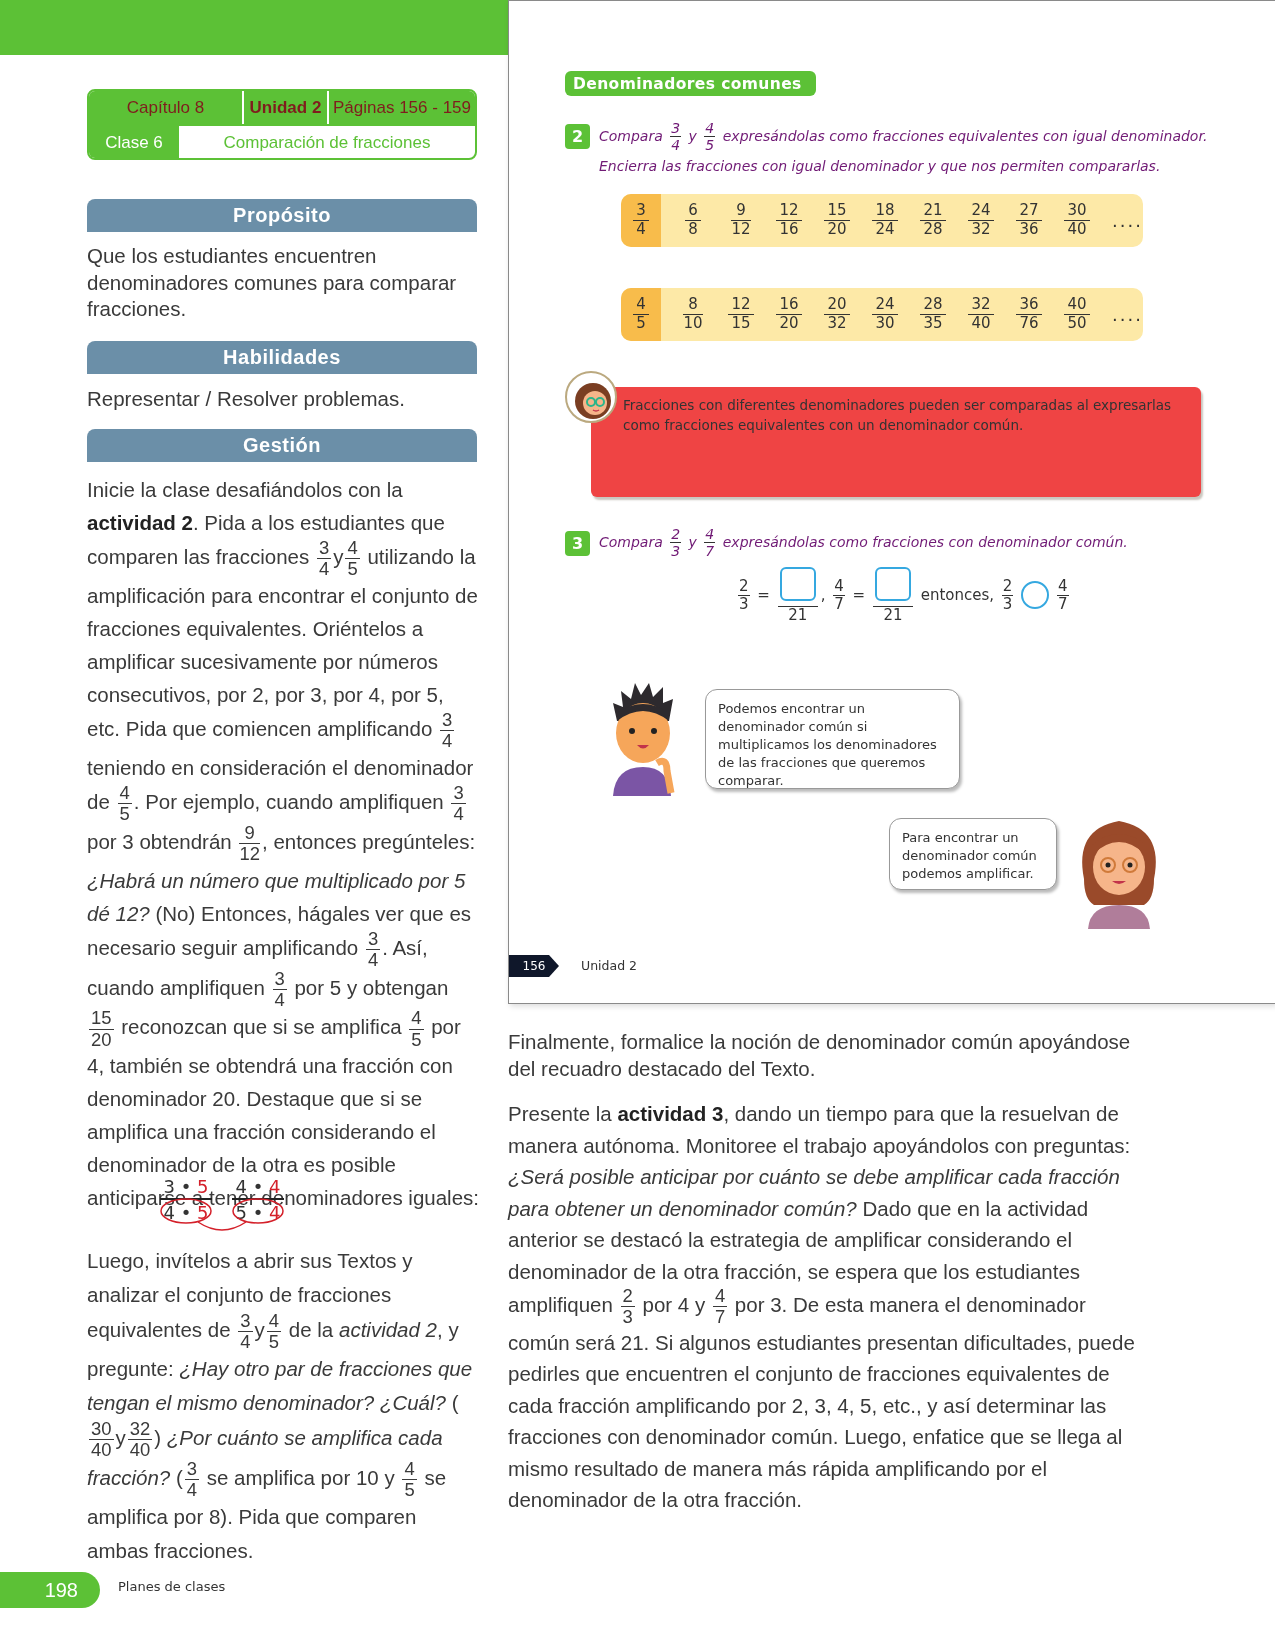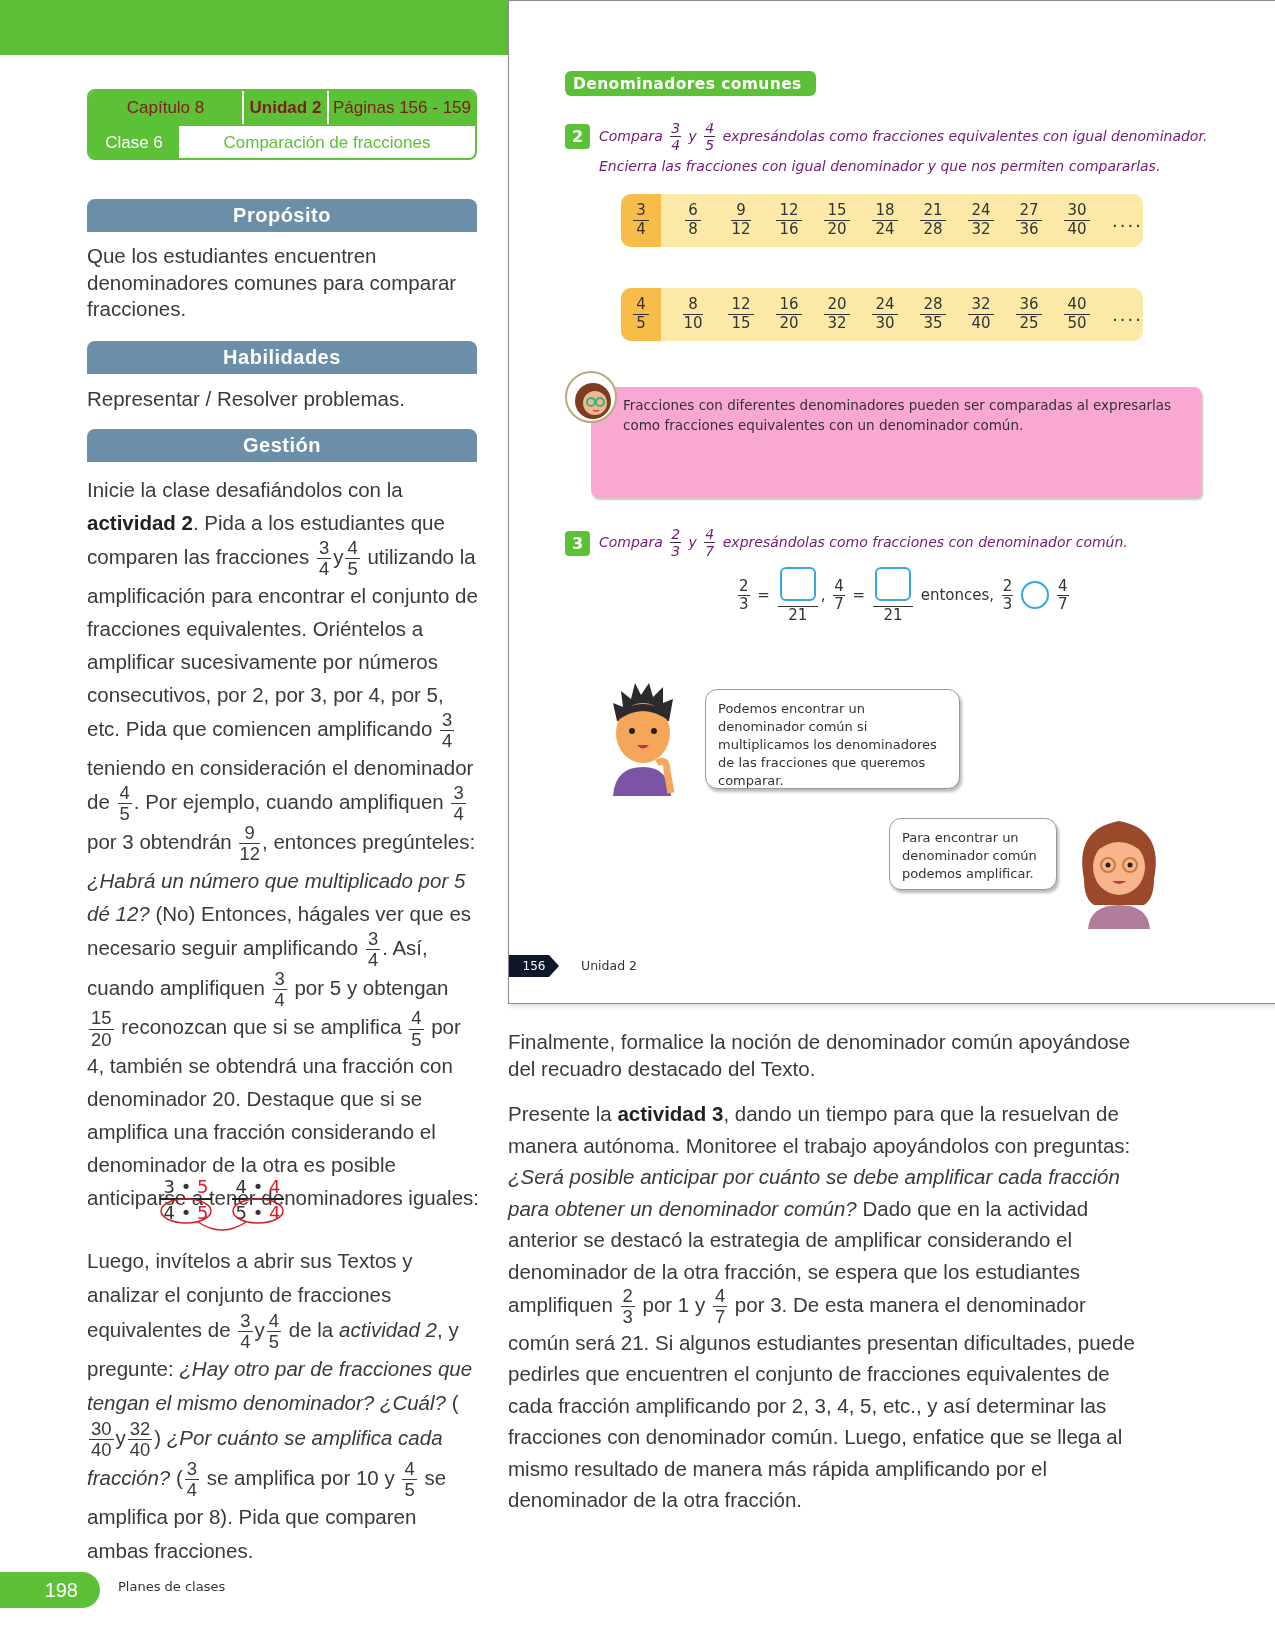--- a/index.html
+++ b/index.html
@@ -48,21 +48,21 @@
 
   .strip { position: absolute; left: 112px; width: 522px; height: 53px; background: #fde9a7; border-radius: 10px; display: flex; align-items: center; overflow: hidden; }
   .strip .first { width: 40px; height: 100%; background: #f8bc4b; display: flex; align-items: center; justify-content: center; }
   .strip .items { display: flex; flex: 1; padding-left: 8px; }
   .strip .it { width: 48px; display: flex; justify-content: center; }
   .strip .dots { font-size: 18px; letter-spacing: 2px; padding-left: 4px; color: #333; }
   .sfrac { display: inline-block; text-align: center; line-height: 1.05; font-size: 15px; color: #333; }
   .sfrac .n { display: block; border-bottom: 1.2px solid #333; padding: 0 3px 1px; }
   .sfrac .d { display: block; padding-top: 1px; }
 
-  .infobox { position: absolute; left: 82px; top: 386px; width: 610px; height: 110px; background: #f9a8d4; border-radius: 6px; box-shadow: 2px 3px 2px #c9c7bf; }
+  .infobox { position: absolute; left: 82px; top: 386px; width: 610px; height: 110px; background: #ef4444; border-radius: 6px; box-shadow: 2px 3px 2px #c9c7bf; }
   .infobox p { position: absolute; left: 32px; font-size: 13.5px; color: #333; line-height: 20px; }
   .avatar-ring { position: absolute; left: 56px; top: 370px; width: 52px; height: 52px; border: 2px solid #bba97f; border-radius: 50%; background: #fff; overflow: hidden; }
 
   .box-blank { display: inline-block; width: 36px; height: 34px; border: 2.5px solid #35a8e0; border-radius: 6px; }
   .eq { position: absolute; left: 226px; top: 566px; font-size: 15px; color: #333; }
 
   .bubble { position: absolute; border: 1.5px solid #999; border-radius: 12px; background: #fff; font-size: 13px; color: #333; line-height: 18px; padding: 10px 12px; box-shadow: 2px 3px 3px #bbb; }
 
   .pagefoot { position: absolute; left: 0; top: 954px; height: 22px; width: 50px; background: #0f172a; color: #fff; font-size: 12px; display: flex; align-items: center; justify-content: center; clip-path: polygon(0 0, 80% 0, 100% 50%, 80% 100%, 0 100%); }
   .pagefoot-label { position: absolute; left: 72px; top: 957px; font-size: 12.5px; color: #333; }
@@ -271,21 +271,21 @@
         </div>
         <div class="it">
           <span class="sfrac">
             <span class="n">32</span>
             <span class="d">40</span>
           </span>
         </div>
         <div class="it">
           <span class="sfrac">
             <span class="n">36</span>
-            <span class="d">25</span>
+            <span class="d">76</span>
           </span>
         </div>
         <div class="it">
           <span class="sfrac">
             <span class="n">40</span>
             <span class="d">50</span>
           </span>
         </div>
       </div>
     <span class="dots">....</span>
@@ -355,19 +355,19 @@
   <div class="pagefoot">156</div>
   <div class="pagefoot-label">Unidad 2</div>
 </div>
 
 <div class="righttext" style="top:1028px; line-height:27px;">Finalmente, formalice la noción de denominador común apoyándose del recuadro destacado del Texto.</div>
 <div class="righttext" style="top:1098px;">
   <span>Presente la</span> <b>actividad 3</b><span>, dando un tiempo para que la resuelvan de manera autónoma. Monitoree el trabajo apoyándolos con preguntas:</span>
   <i>¿Será posible anticipar por cuánto se debe amplificar cada fracción para obtener un denominador común?</i>
   <span>Dado que en la actividad anterior se destacó la estrategia de amplificar considerando el denominador de la otra fracción, se espera que los estudiantes amplifiquen</span>
   <span class="frac"><span class="n">2</span><span class="d">3</span></span>
-  <span>por 1 y</span>
+  <span>por 4 y</span>
   <span class="frac"><span class="n">4</span><span class="d">7</span></span>
   <span>por 3. De esta manera el denominador común será 21. Si algunos estudiantes presentan dificultades, puede pedirles que encuentren el conjunto de fracciones equivalentes de cada fracción amplificando por 2, 3, 4, 5, etc., y así determinar las fracciones con denominador común. Luego, enfatice que se llega al mismo resultado de manera más rápida amplificando por el denominador de la otra fracción.</span>
 </div>
 
 <div class="footer-pill">198</div>
 <div class="footer-label">Planes de clases</div>
 
 </body></html>

